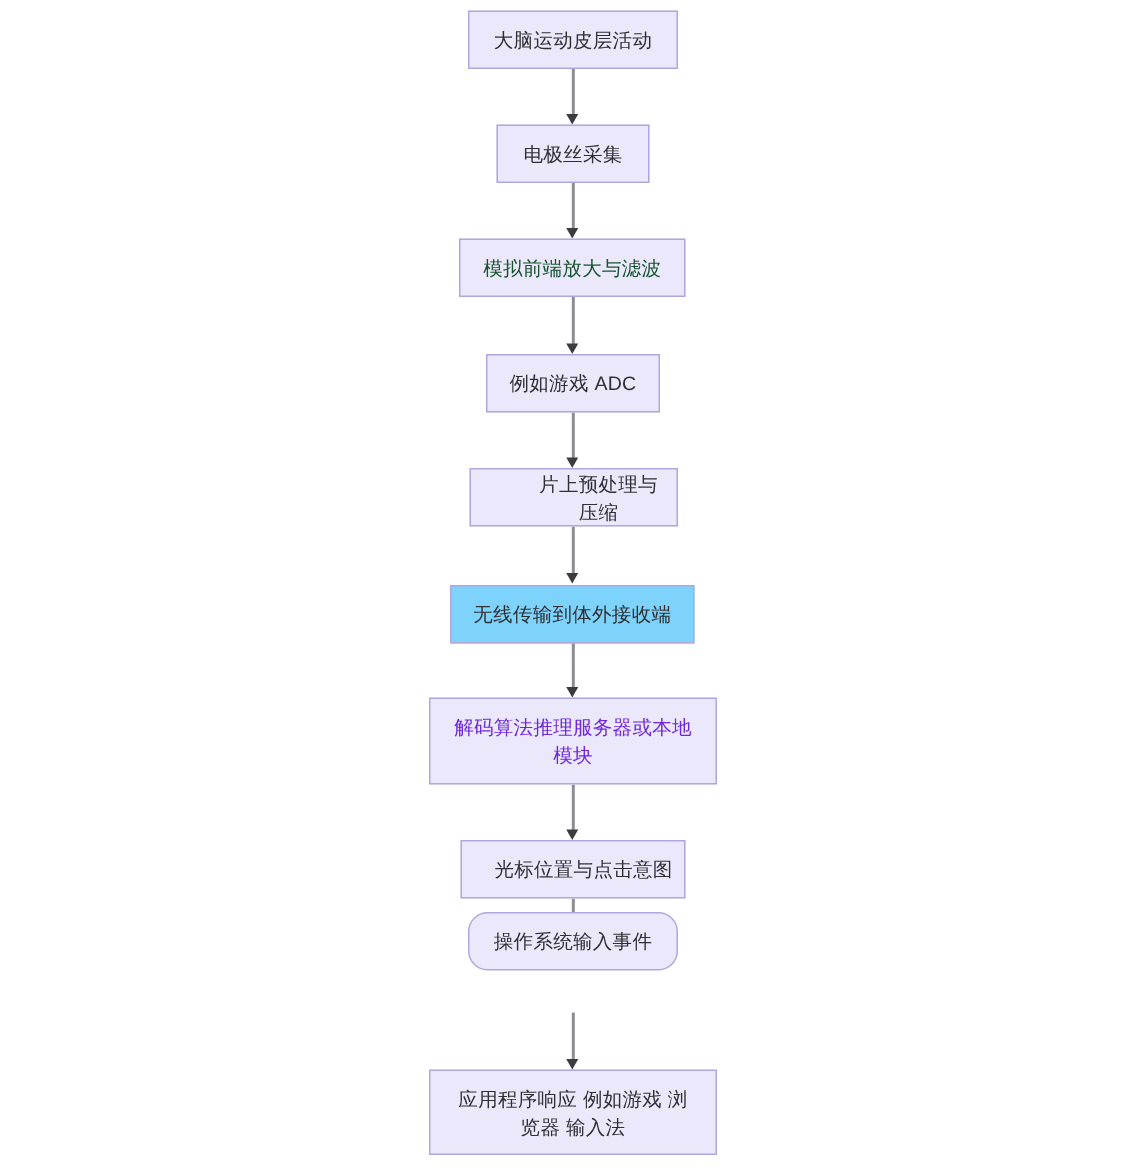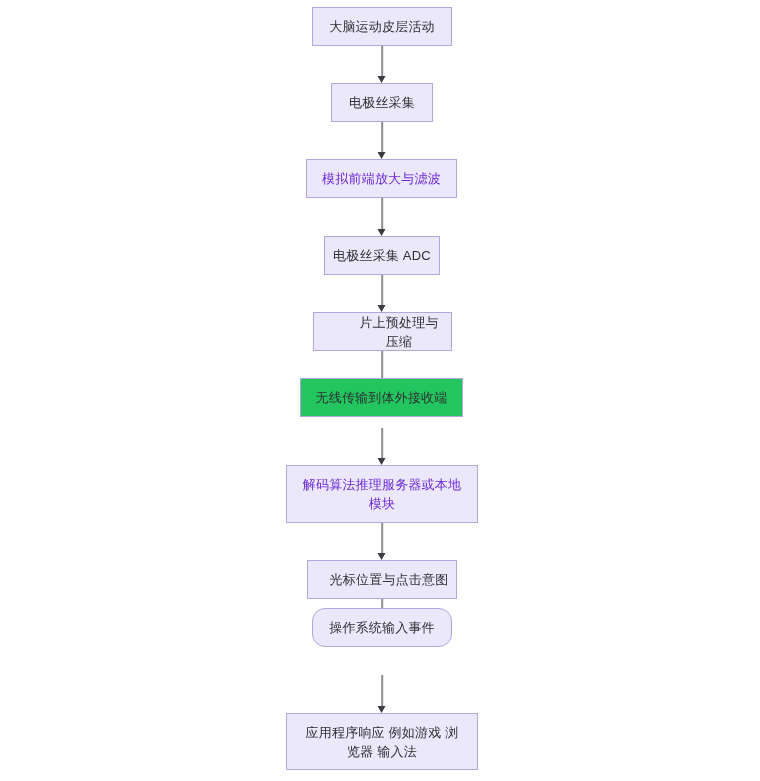--- a/index.html
+++ b/index.html
@@ -102,30 +102,30 @@
     <div class="edge" style="left: 382px; top: 675px; height: 38px;">
       <div class="shaft" style="height: 32px; background: rgb(141, 141, 146);"></div>
       <div class="head" style="border-top-color: rgb(59, 59, 64);"></div>
     </div>
     <div class="node" style="left: 312px; top: 7px; width: 140px; height: 39px; background: rgb(235, 232, 251); border-color: rgb(179, 166, 222); color: rgb(47, 47, 51);">
       <span class="label">大脑运动皮层活动</span>
     </div>
     <div class="node" style="left: 331px; top: 83px; width: 102px; height: 39px; background: rgb(235, 232, 251); border-color: rgb(179, 166, 222); color: rgb(47, 47, 51);">
       <span class="label">电极丝采集</span>
     </div>
-    <div class="node" style="left: 306px; top: 159px; width: 151px; height: 39px; background: rgb(235, 232, 251); border-color: rgb(179, 166, 222); color: #6d28d9;">
+    <div class="node" style="left: 306px; top: 159px; width: 151px; height: 39px; background: rgb(235, 232, 251); border-color: rgb(179, 166, 222); color: #14532d;">
       <span class="label">模拟前端放大与滤波</span>
     </div>
     <div class="node" style="left: 324px; top: 236px; width: 116px; height: 39px; background: rgb(235, 232, 251); border-color: rgb(179, 166, 222); color: rgb(47, 47, 51);">
-      <span class="label">电极丝采集 ADC</span>
+      <span class="label">例如游戏 ADC</span>
     </div>
     <div class="node" style="left: 313px; top: 312px; width: 139px; height: 39px; background: rgb(235, 232, 251); border-color: rgb(179, 166, 222); color: rgb(47, 47, 51); padding-left: 39px;">
       <span class="label">片上预处理与压缩</span>
     </div>
-    <div class="node" style="left: 300px; top: 378px; width: 163px; height: 39px; background: #22c55e; border-color: rgb(179, 166, 222); color: rgb(47, 47, 51);">
+    <div class="node" style="left: 300px; top: 390px; width: 163px; height: 39px; background: #7dd3fc; border-color: rgb(179, 166, 222); color: rgb(47, 47, 51);">
       <span class="label">无线传输到体外接收端</span>
     </div>
     <div class="node" style="left: 286px; top: 465px; width: 192px; height: 58px; background: rgb(235, 232, 251); border-color: rgb(179, 166, 222); color: #6d28d9;">
       <span class="label">解码算法推理服务器或本地
 模块</span>
     </div>
     <div class="node" style="left: 307px; top: 560px; width: 150px; height: 39px; background: rgb(235, 232, 251); border-color: rgb(179, 166, 222); color: rgb(47, 47, 51); padding-left: 20px;">
       <span class="label">光标位置与点击意图</span>
     </div>
     <div class="node" style="left: 312px; top: 608px; width: 140px; height: 39px; background: rgb(235, 232, 251); border-color: rgb(179, 166, 222); color: rgb(47, 47, 51); border-radius: 13px;">

